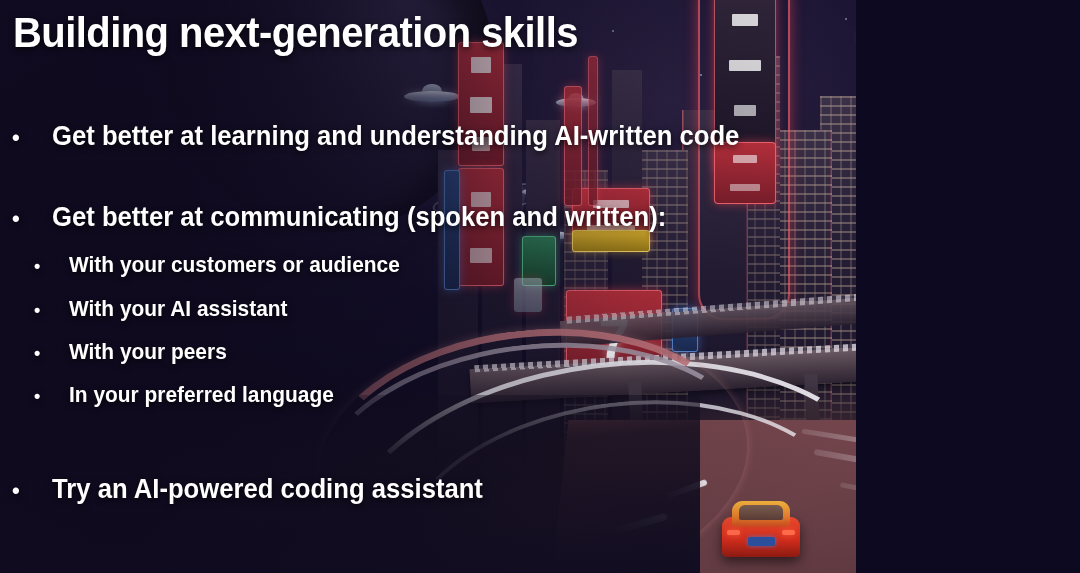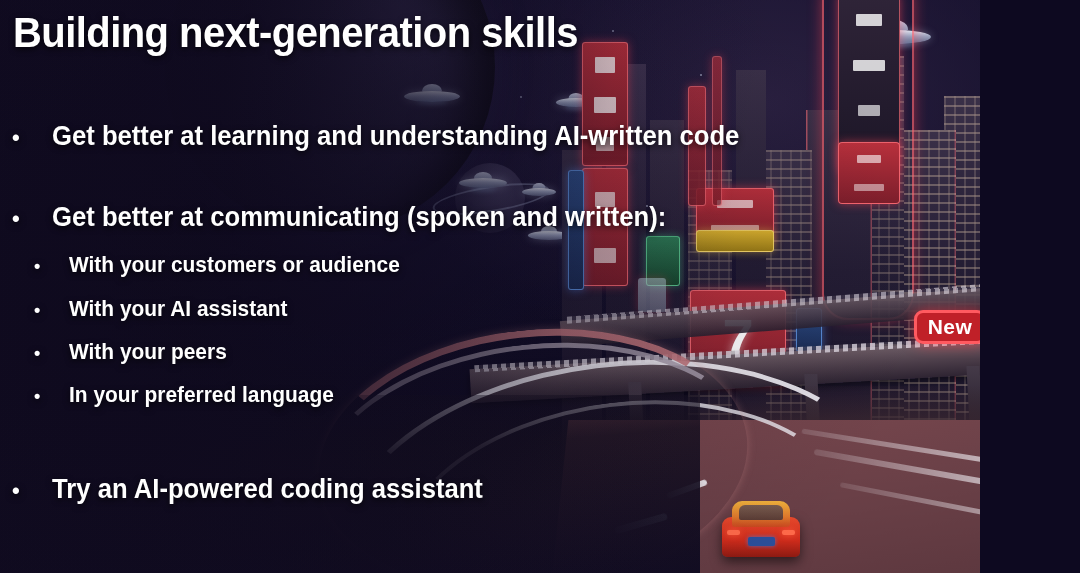--- a/index.html
+++ b/index.html
@@ -5,21 +5,21 @@
 <style>
   * { margin:0; padding:0; box-sizing:border-box; }
   html, body {
     width:1080px; height:573px;
     overflow:hidden;
     background:#0d0920;
     font-family:"Liberation Sans", sans-serif;
   }
   #slide {
     position:relative;
-    width:980px; height:573px;
+    width:856px; height:573px;
     overflow:hidden;
     background:#b91c1c;
   }
 
   
   .bg { position:absolute; inset:0; overflow:hidden; }
 
   
   .sky {
     position:absolute; inset:0;

